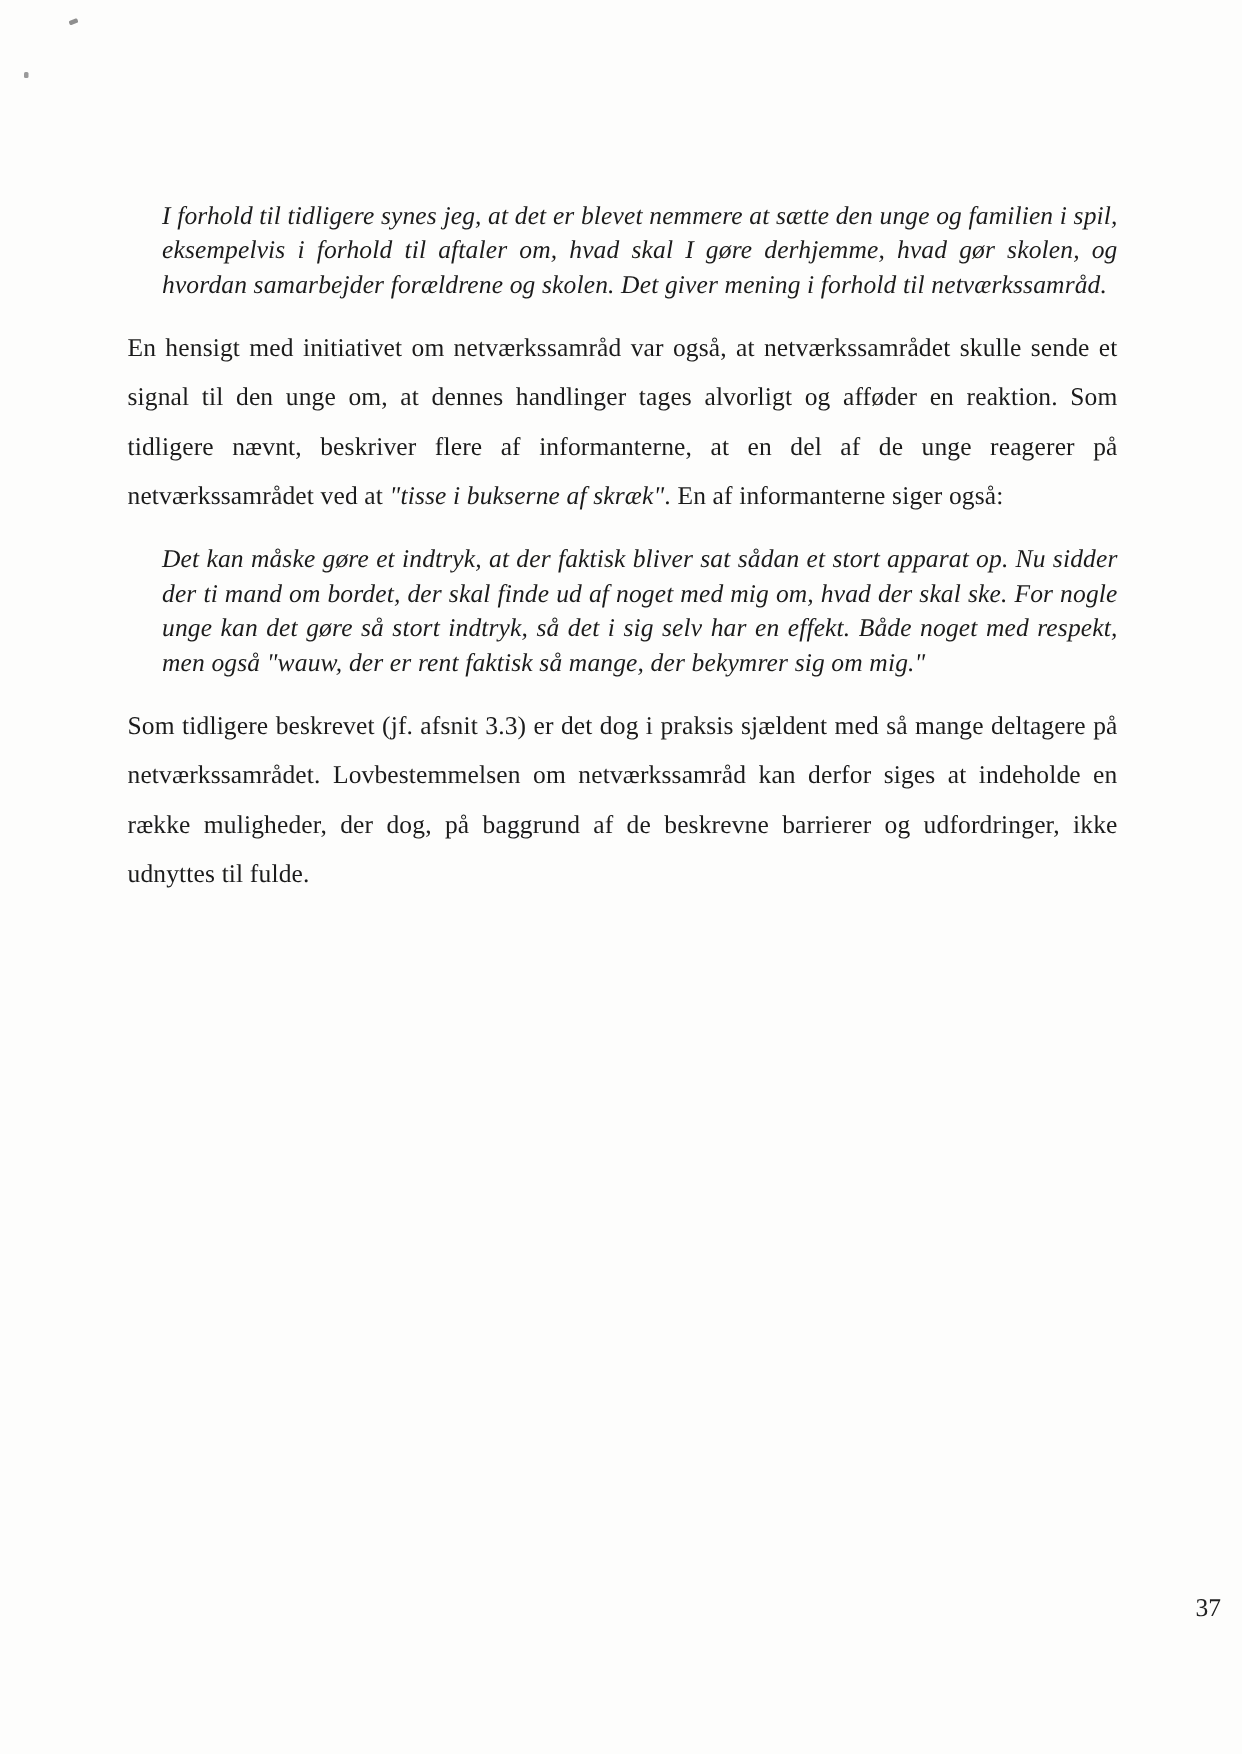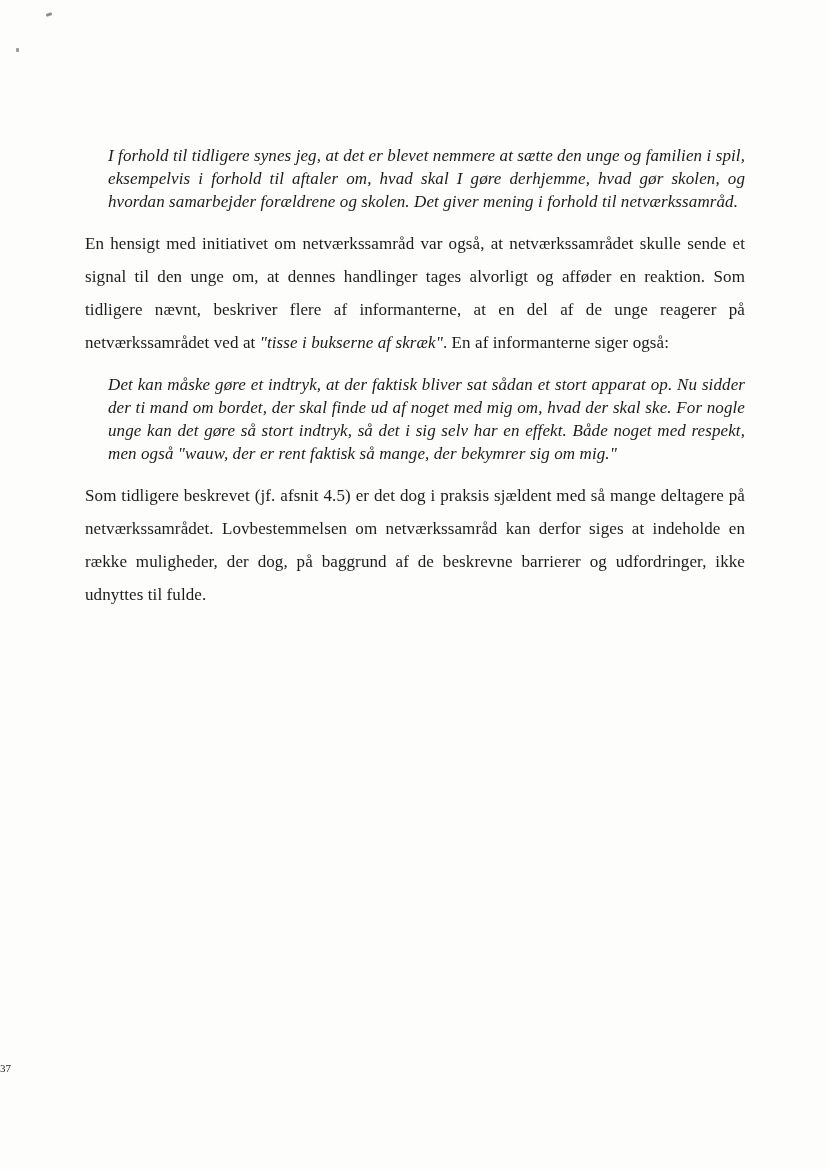--- a/index.html
+++ b/index.html
@@ -29,29 +29,29 @@
     letter-spacing: 0.1px;
   }
   .quote {
     font-size: 17px;
     line-height: 23px;
     font-style: italic;
     text-align: justify;
     margin: 0 0 14px 23px;
     letter-spacing: 0.1px;
   }
-  .quote:first-child { margin-top: 12px; }
+  .quote:first-child { margin-top: 0; }
   em { font-style: italic; }
   .page-number {
     position: absolute;
     left: 0;
     right: 14px;
     top: 1062px;
-    text-align: left;
-    font-size: 11px;
+    text-align: right;
+    font-size: 17px;
     color: #222;
   }
   .speck {
     position: absolute;
     background: #8f8f8f;
     border-radius: 1px;
   }
   .speck-1 { left: 46px; top: 13px; width: 6px; height: 3px; transform: rotate(-20deg); }
   .speck-2 { left: 16px; top: 48px; width: 3px; height: 4px; background: #9a9a9a; }
 </style>
@@ -62,17 +62,17 @@
 <span class="speck speck-2"></span>
 
 <div class="content">
 
   <blockquote class="quote">I forhold til tidligere synes jeg, at det er blevet nemmere at sætte den unge og familien i spil, eksempelvis i forhold til aftaler om, hvad skal I gøre derhjemme, hvad gør skolen, og hvordan samarbejder forældrene og skolen. Det giver mening i forhold til netværkssamråd.</blockquote>
 
   <p class="para"><span>En hensigt med initiativet om netværkssamråd var også, at netværkssamrådet skulle sende et signal til den unge om, at dennes handlinger tages alvorligt og afføder en reaktion. Som tidligere nævnt, beskriver flere af informanterne, at en del af de unge reagerer på netværkssamrådet ved at </span><em>"tisse i bukserne af skræk"</em><span>. En af informanterne siger også:</span></p>
 
   <blockquote class="quote">Det kan måske gøre et indtryk, at der faktisk bliver sat sådan et stort apparat op. Nu sidder der ti mand om bordet, der skal finde ud af noget med mig om, hvad der skal ske. For nogle unge kan det gøre så stort indtryk, så det i sig selv har en effekt. Både noget med respekt, men også "wauw, der er rent faktisk så mange, der bekymrer sig om mig."</blockquote>
 
-  <p class="para">Som tidligere beskrevet (jf. afsnit 4.5) er det dog i praksis sjældent med så mange deltagere på netværkssamrådet. Lovbestemmelsen om netværkssamråd kan derfor siges at indeholde en række muligheder, der dog, på baggrund af de beskrevne barrierer og udfordringer, ikke udnyttes til fulde.</p>
+  <p class="para">Som tidligere beskrevet (jf. afsnit 3.3) er det dog i praksis sjældent med så mange deltagere på netværkssamrådet. Lovbestemmelsen om netværkssamråd kan derfor siges at indeholde en række muligheder, der dog, på baggrund af de beskrevne barrierer og udfordringer, ikke udnyttes til fulde.</p>
 
 </div>
 
 <div class="page-number">37</div>
 
 </body></html>

